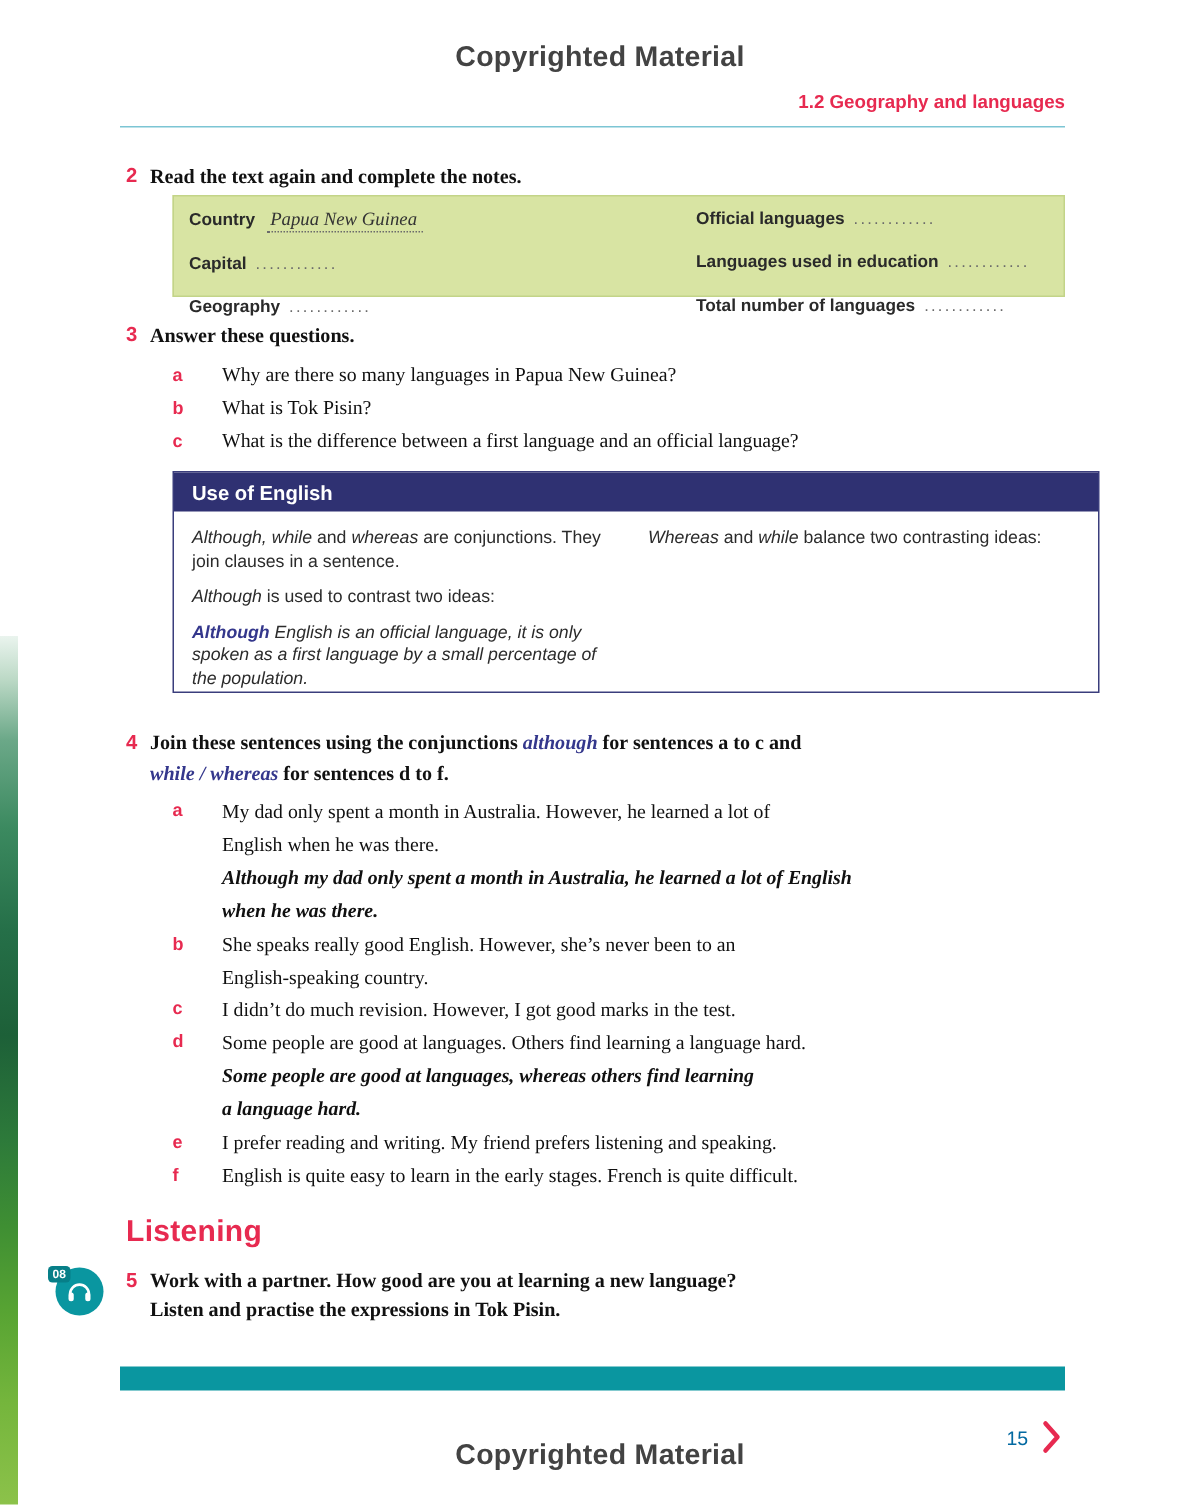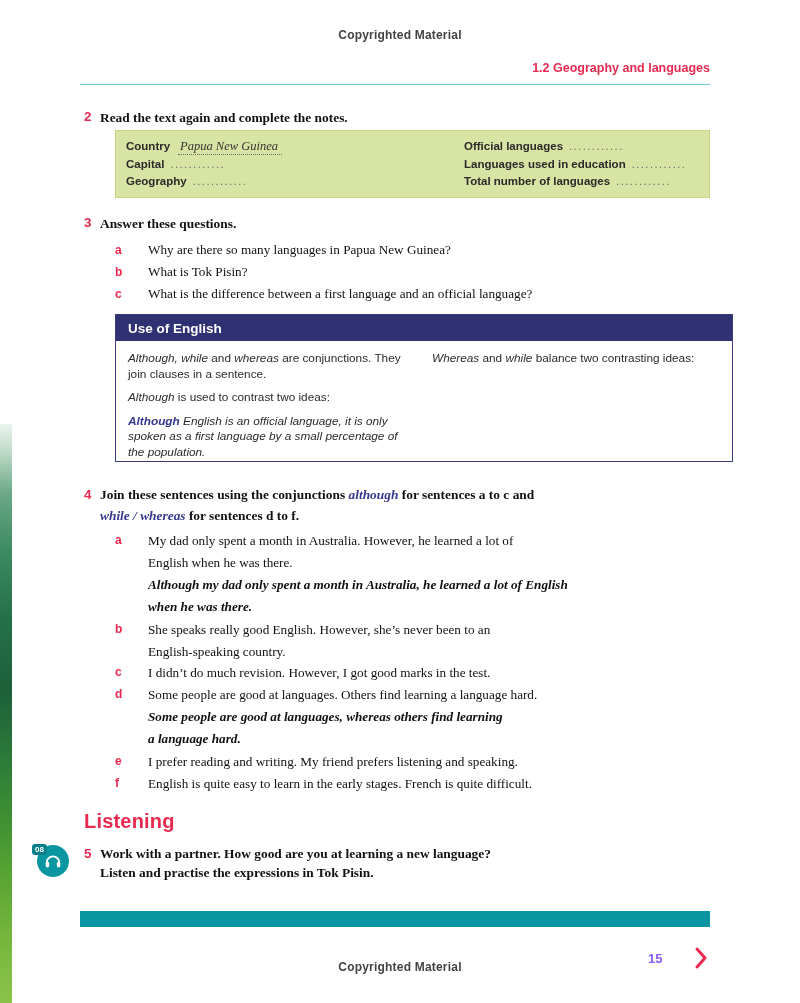--- a/index.html
+++ b/index.html
@@ -12,21 +12,21 @@
   
   .photo-strip {
     position:absolute; left:0; top:424px; width:12px; height:579px;
     background:linear-gradient(180deg,
       #eaf4ee 0%, #bcd9c6 5%, #6ba888 12%, #3c8a60 22%, #256f48 34%,
       #1d6038 46%, #2d7a3a 58%, #3f8f33 68%, #58a433 78%, #74b53c 88%, #8cc24a 100%);
   }
 
   .copyright {
     position:absolute; left:0; width:100%; text-align:center;
-    font-weight:bold; font-size:12px; color:#434343; letter-spacing:.2px;
+    font-weight:bold; font-size:19px; color:#434343; letter-spacing:.2px;
   }
   .copyright.top { top:28px; }
   .copyright.bottom { top:960px; }
 
   .section-header {
     position:absolute; top:61px; right:90px;
     color:#e72a50; font-weight:bold; font-size:12.5px;
   }
   .header-rule {
     position:absolute; top:84px; left:80px; width:630px; height:1px;
@@ -41,21 +41,21 @@
     font-weight:bold; font-size:13.4px; color:#111; line-height:20.5px;
     white-space:pre-line;
   }
 
   
   .notes-box {
     position:absolute; left:115px; top:130px; width:595px; height:68px;
     background:#d8e4a3; border:1px solid #c3d488;
     display:flex; padding:7px 10px; font-size:11.5px;
   }
-  .notes-col { display:flex; flex-direction:column; justify-content:space-between; }
+  .notes-col { display:flex; flex-direction:column; justify-content:space-between;gap:12px; }
   .notes-col.left { width:338px; }
   .notes-col.right { flex:1; }
   .notes-row { line-height:17px; white-space:nowrap; }
   .notes-label { font-weight:bold; color:#2a2a2a; }
   .notes-value {
     font-family:"Liberation Serif", serif; font-style:italic; font-size:12.5px;
     color:#333; margin-left:8px; border-bottom:1.4px dotted #6b6b6b; padding:0 4px 1px 2px;
   }
   .notes-dots { color:#6b6b6b; letter-spacing:1.5px; margin-left:6px; font-size:11px; }
 
@@ -103,21 +103,21 @@
     display:flex; align-items:center; justify-content:center;
   }
   .audio-badge {
     position:absolute; left:-5px; top:-1px; background:#077f88; color:#fff;
     font-size:8px; font-weight:bold; padding:1px 3px; border-radius:3px; line-height:9px;
   }
 
   .teal-bar { position:absolute; left:80px; top:911px; width:630px; height:16px; background:#0a96a0; }
 
   .page-number {
-    position:absolute; left:648px; top:951px; color:#8b5cf6; font-weight:bold; font-size:13px;
+    position:absolute; left:671px; top:951px; color:#0369a1; font-weight:normal; font-size:13px;
   }
   .chevron { position:absolute; left:694px; top:946px; }
 </style>
 </head>
 <body>
 
 <div class="photo-strip"></div>
 
 <div class="copyright top">Copyrighted Material</div>
 

